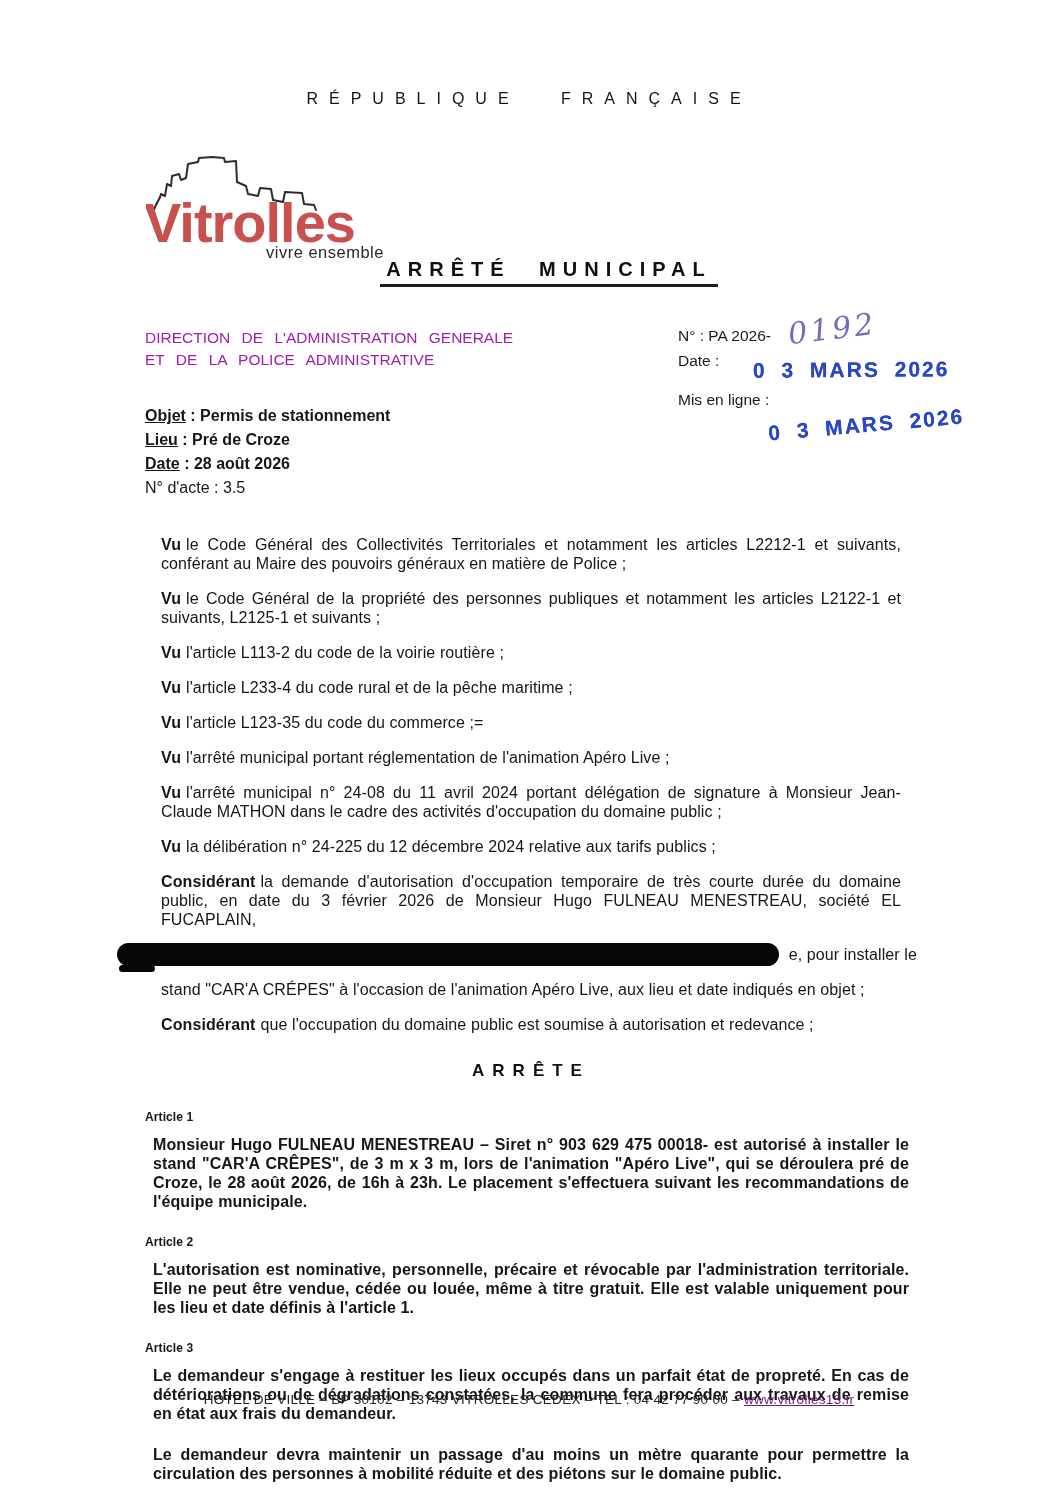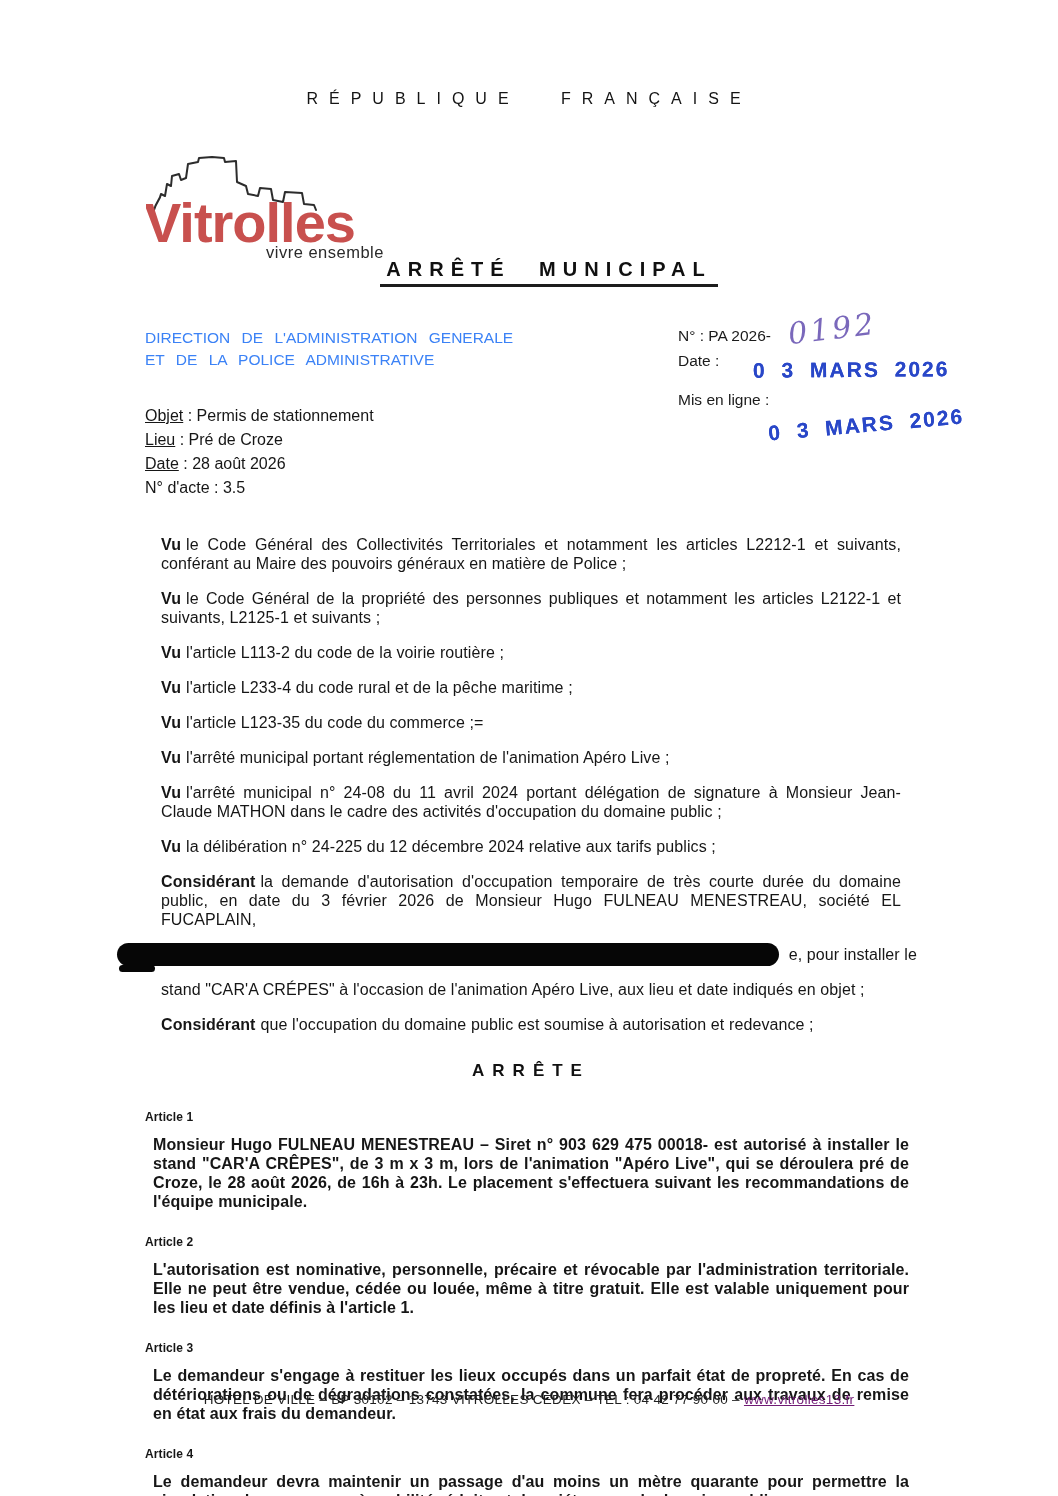--- a/index.html
+++ b/index.html
@@ -15,38 +15,38 @@
   .logo{position:absolute;left:146px;top:148px;width:260px;height:115px;}
   .logo .skyline{stroke:#2c2c2c;stroke-width:2;fill:none;stroke-linecap:round;stroke-linejoin:round;}
   .logo .wordmark{font-family:"Liberation Sans",sans-serif;font-weight:bold;font-size:56px;fill:#c8504e;letter-spacing:-1px;}
   .logo .tagline{font-family:"Liberation Sans",sans-serif;font-size:16.5px;fill:#2a2a2a;letter-spacing:.5px;}
   .doc-title{position:absolute;top:258px;left:0;right:0;text-align:center;padding-left:40px;}
   .doc-title span{
     display:inline-block;font-weight:bold;font-size:20px;letter-spacing:7px;word-spacing:16px;
     color:#101010;border-bottom:3px solid #1d1d1d;padding:0 6px 3px 6px;
   }
   
-  .meta-left{position:absolute;left:145px;top:327px;font-size:15.5px;line-height:22px;word-spacing:7px;color:#3b82f6;}
+  .meta-left{position:absolute;left:145px;top:327px;font-size:15.5px;line-height:22px;word-spacing:7px;color:#a21caf;}
   .meta-right{position:absolute;left:676px;top:323px;width:360px;height:150px;font-size:15.5px;color:#1b1b1b;}
   .num-line{position:absolute;top:4px;left:2px;}
   .handwritten{
     position:absolute;top:-12px;left:112px;font-family:"DejaVu Serif",serif;font-style:italic;
     font-size:30px;color:#7a68bb;transform:rotate(-7deg);letter-spacing:3px;
   }
   .date-line{position:absolute;top:29px;left:2px;}
   .online-line{position:absolute;top:68px;left:2px;}
   .stamp{
     position:absolute;font-weight:bold;font-size:21px;color:#2947c8;letter-spacing:2px;word-spacing:7px;
     white-space:nowrap;text-shadow:0 0 .5px #2947c8;
   }
   .stamp1{top:35px;left:77px;transform:rotate(-.5deg);}
   .stamp2{top:90px;left:92px;transform:rotate(-5deg);}
   
   .subject{position:absolute;left:145px;top:404px;font-size:16px;line-height:24px;color:#161616;}
-  .subject .b{font-weight:normal;}
+  .subject .b{font-weight:bold;}
   .subject .u{text-decoration:underline;}
   
   .content{
     position:absolute;left:145px;top:519px;width:772px;
     font-size:16px;line-height:19px;text-align:justify;color:#161616;letter-spacing:.1px;
   }
   .salutation{margin:0 0 17px 0;}
   .par{margin:16px;}
   .lab{font-weight:bold;margin-right:5px;}
   .redline{display:flex;align-items:center;height:19px;margin:2px 0;}
@@ -127,21 +127,20 @@
     </div>
     <div class="article">
       <p class="hd">Article 2</p>
       <p>L'autorisation est nominative, personnelle, précaire et révocable par l'administration territoriale. Elle ne peut être vendue, cédée ou louée, même à titre gratuit. Elle est valable uniquement pour les lieu et date définis à l'article 1.</p>
     </div>
     <div class="article">
       <p class="hd">Article 3</p>
       <p>Le demandeur s'engage à restituer les lieux occupés dans un parfait état de propreté. En cas de détériorations ou de dégradations constatées, la commune fera procéder aux travaux de remise en état aux frais du demandeur.</p>
     </div>
     <div class="article">
-      <p class="hd">Article 4</p>
       <p>Le demandeur devra maintenir un passage d'au moins un mètre quarante pour permettre la circulation des personnes à mobilité réduite et des piétons sur le domaine public.</p>
     </div>
     <div class="article">
       <p class="hd">Article 5</p>
       <p></p>
     </div>
   </div>
 
   <div class="footer">
     <span>HOTEL DE VILLE – BP 30102 – 13743 VITROLLES CEDEX – TEL : 04 42 77 90 00 – </span><a>www.vitrolles13.fr</a>

